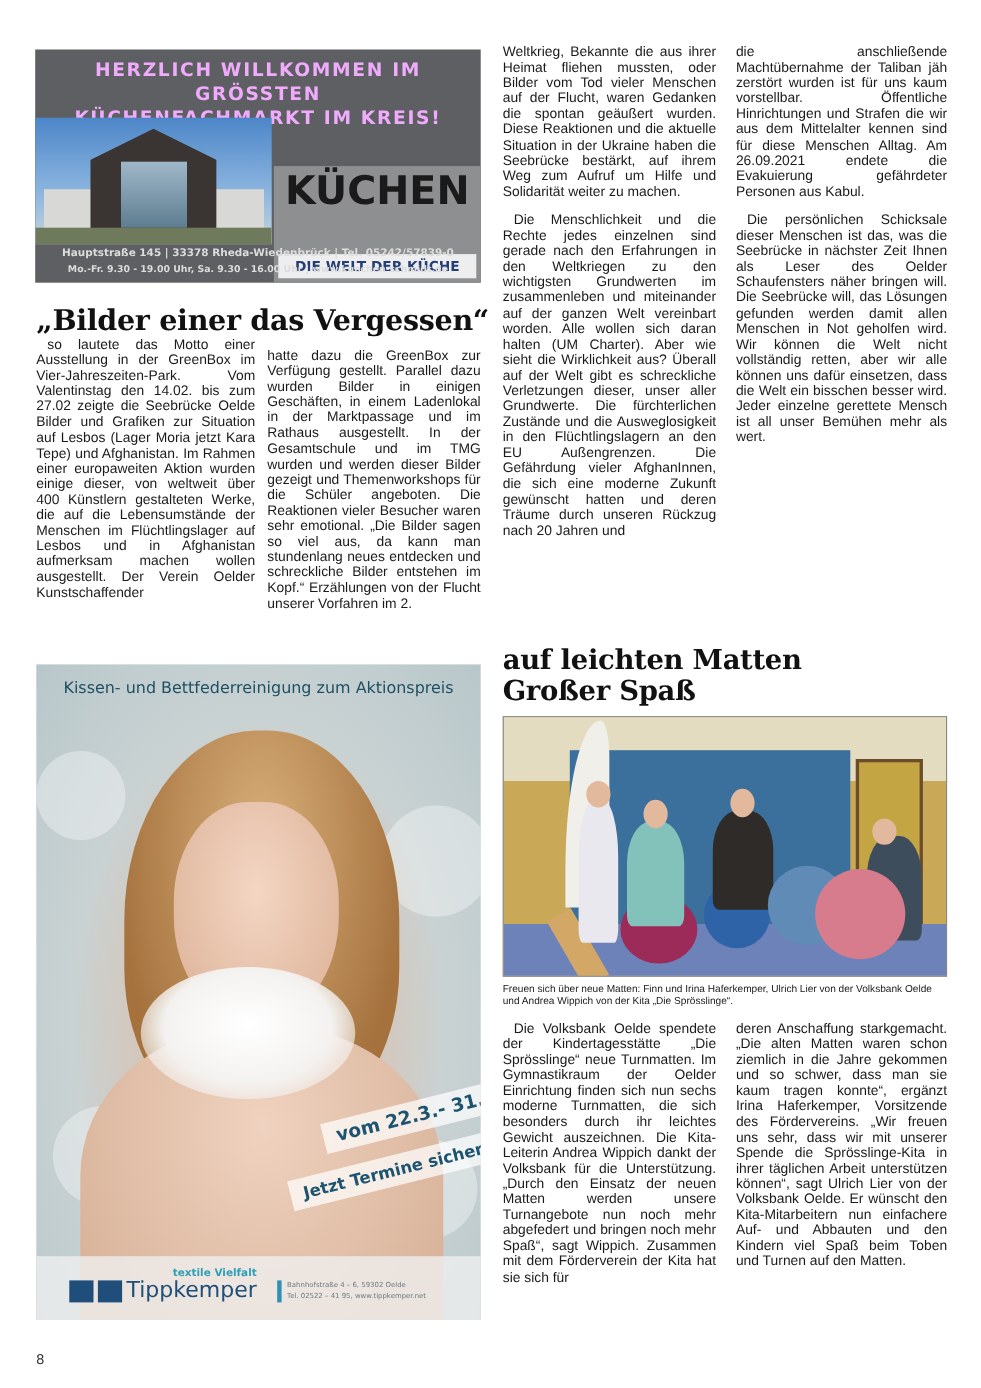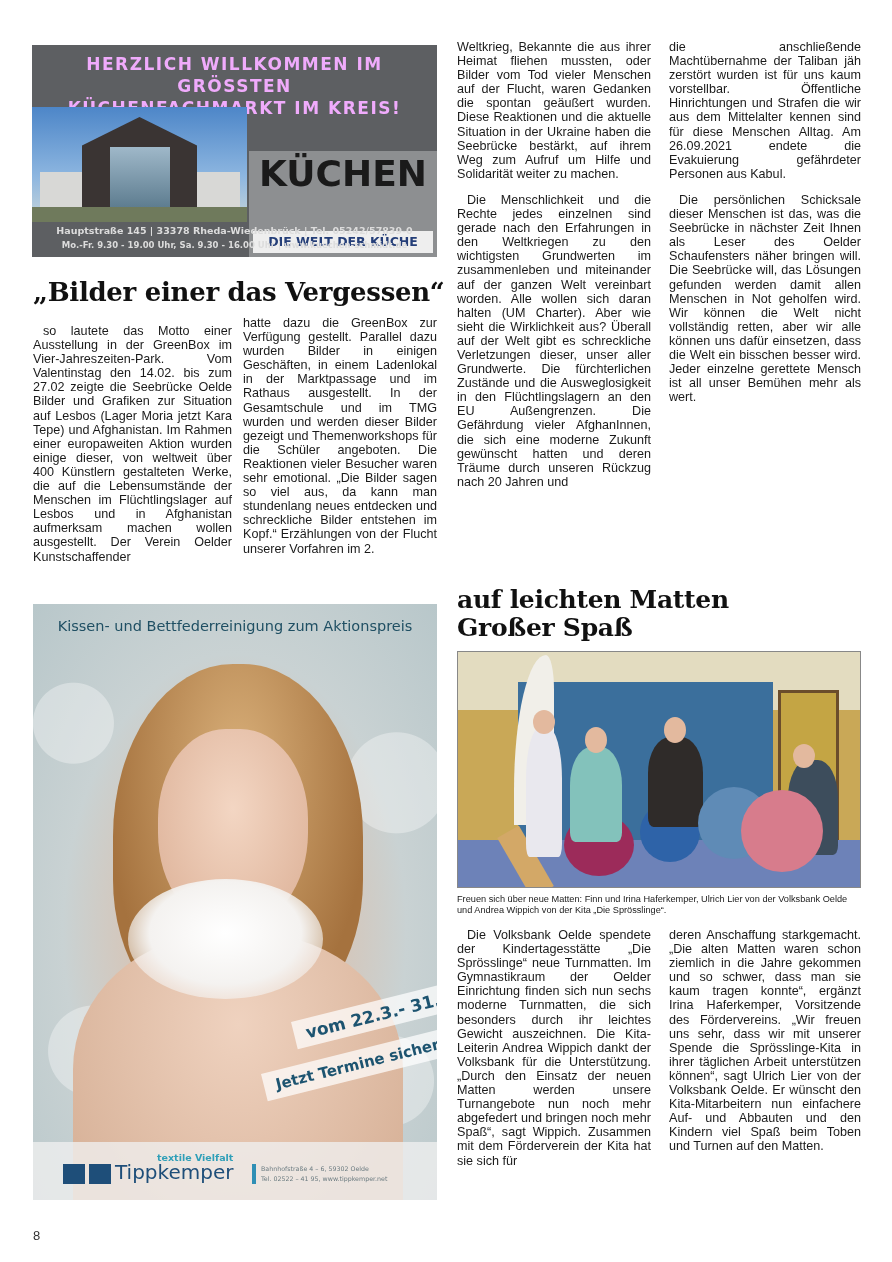--- a/index.html
+++ b/index.html
@@ -95,21 +95,21 @@
   <div class="logo-area">
     <div class="logo1">KÜCHEN</div>
     <div class="slogan">DIE WELT DER KÜCHE</div>
   </div>
   <div class="foot1">Hauptstraße 145 | 33378 Rheda-Wiedenbrück | Tel. 05242/57839-0</div>
   <div class="foot2">Mo.-Fr. 9.30 - 19.00 Uhr, Sa. 9.30 - 16.00 Uhr | www.kuechen-schmidt.de</div>
 </div>
 
 <div class="abs headline" style="left:33px; top:276px; font-size:26px; line-height:32px;">„Bilder einer das Vergessen“</div>
 
-<div class="col" style="left:33px; top:324px; width:199px;">
+<div class="col" style="left:33px; top:306px; width:199px;">
   <p>so lautete das Motto einer Ausstellung in der GreenBox im Vier-Jahreszeiten-Park. Vom Valentinstag den 14.02. bis zum 27.02 zeigte die Seebrücke Oelde Bilder und Grafiken zur Situation auf Lesbos (Lager Moria jetzt Kara Tepe) und Afghanistan. Im Rahmen einer europaweiten Aktion wurden einige dieser, von weltweit über 400 Künstlern gestalteten Werke, die auf die Lebensumstände der Menschen im Flüchtlingslager auf Lesbos und in Afghanistan aufmerksam machen wollen ausgestellt. Der Verein Oelder Kunstschaffender</p>
 </div>
 <div class="col" style="left:243px; top:316px; width:194px;">
   <p class="noind">hatte dazu die GreenBox zur Verfügung gestellt. Parallel dazu wurden Bilder in einigen Geschäften, in einem Ladenlokal in der Marktpassage und im Rathaus ausgestellt. In der Gesamtschule und im TMG wurden und werden dieser Bilder gezeigt und Themenworkshops für die Schüler angeboten. Die Reaktionen vieler Besucher waren sehr emotional. „Die Bilder sagen so viel aus, da kann man stundenlang neues entdecken und schreckliche Bilder entstehen im Kopf.“ Erzählungen von der Flucht unserer Vorfahren im 2.</p>
 </div>
 <div class="col" style="left:457px; top:40px; width:194px;">
   <p class="noind">Weltkrieg, Bekannte die aus ihrer Heimat fliehen mussten, oder Bilder vom Tod vieler Menschen auf der Flucht, waren Gedanken die spontan geäußert wurden. Diese Reaktionen und die aktuelle Situation in der Ukraine haben die Seebrücke bestärkt, auf ihrem Weg zum Aufruf um Hilfe und Solidarität weiter zu machen.</p>
   <p>Die Menschlichkeit und die Rechte jedes einzelnen sind gerade nach den Erfahrungen in den Weltkriegen zu den wichtigsten Grundwerten im zusammenleben und miteinander auf der ganzen Welt vereinbart worden. Alle wollen sich daran halten (UM Charter). Aber wie sieht die Wirklichkeit aus? Überall auf der Welt gibt es schreckliche Verletzungen dieser, unser aller Grundwerte. Die fürchterlichen Zustände und die Ausweglosigkeit in den Flüchtlingslagern an den EU Außengrenzen. Die Gefährdung vieler AfghanInnen, die sich eine moderne Zukunft gewünscht hatten und deren Träume durch unseren Rückzug nach 20 Jahren und</p>
 </div>
 <div class="col" style="left:669px; top:40px; width:192px;">

